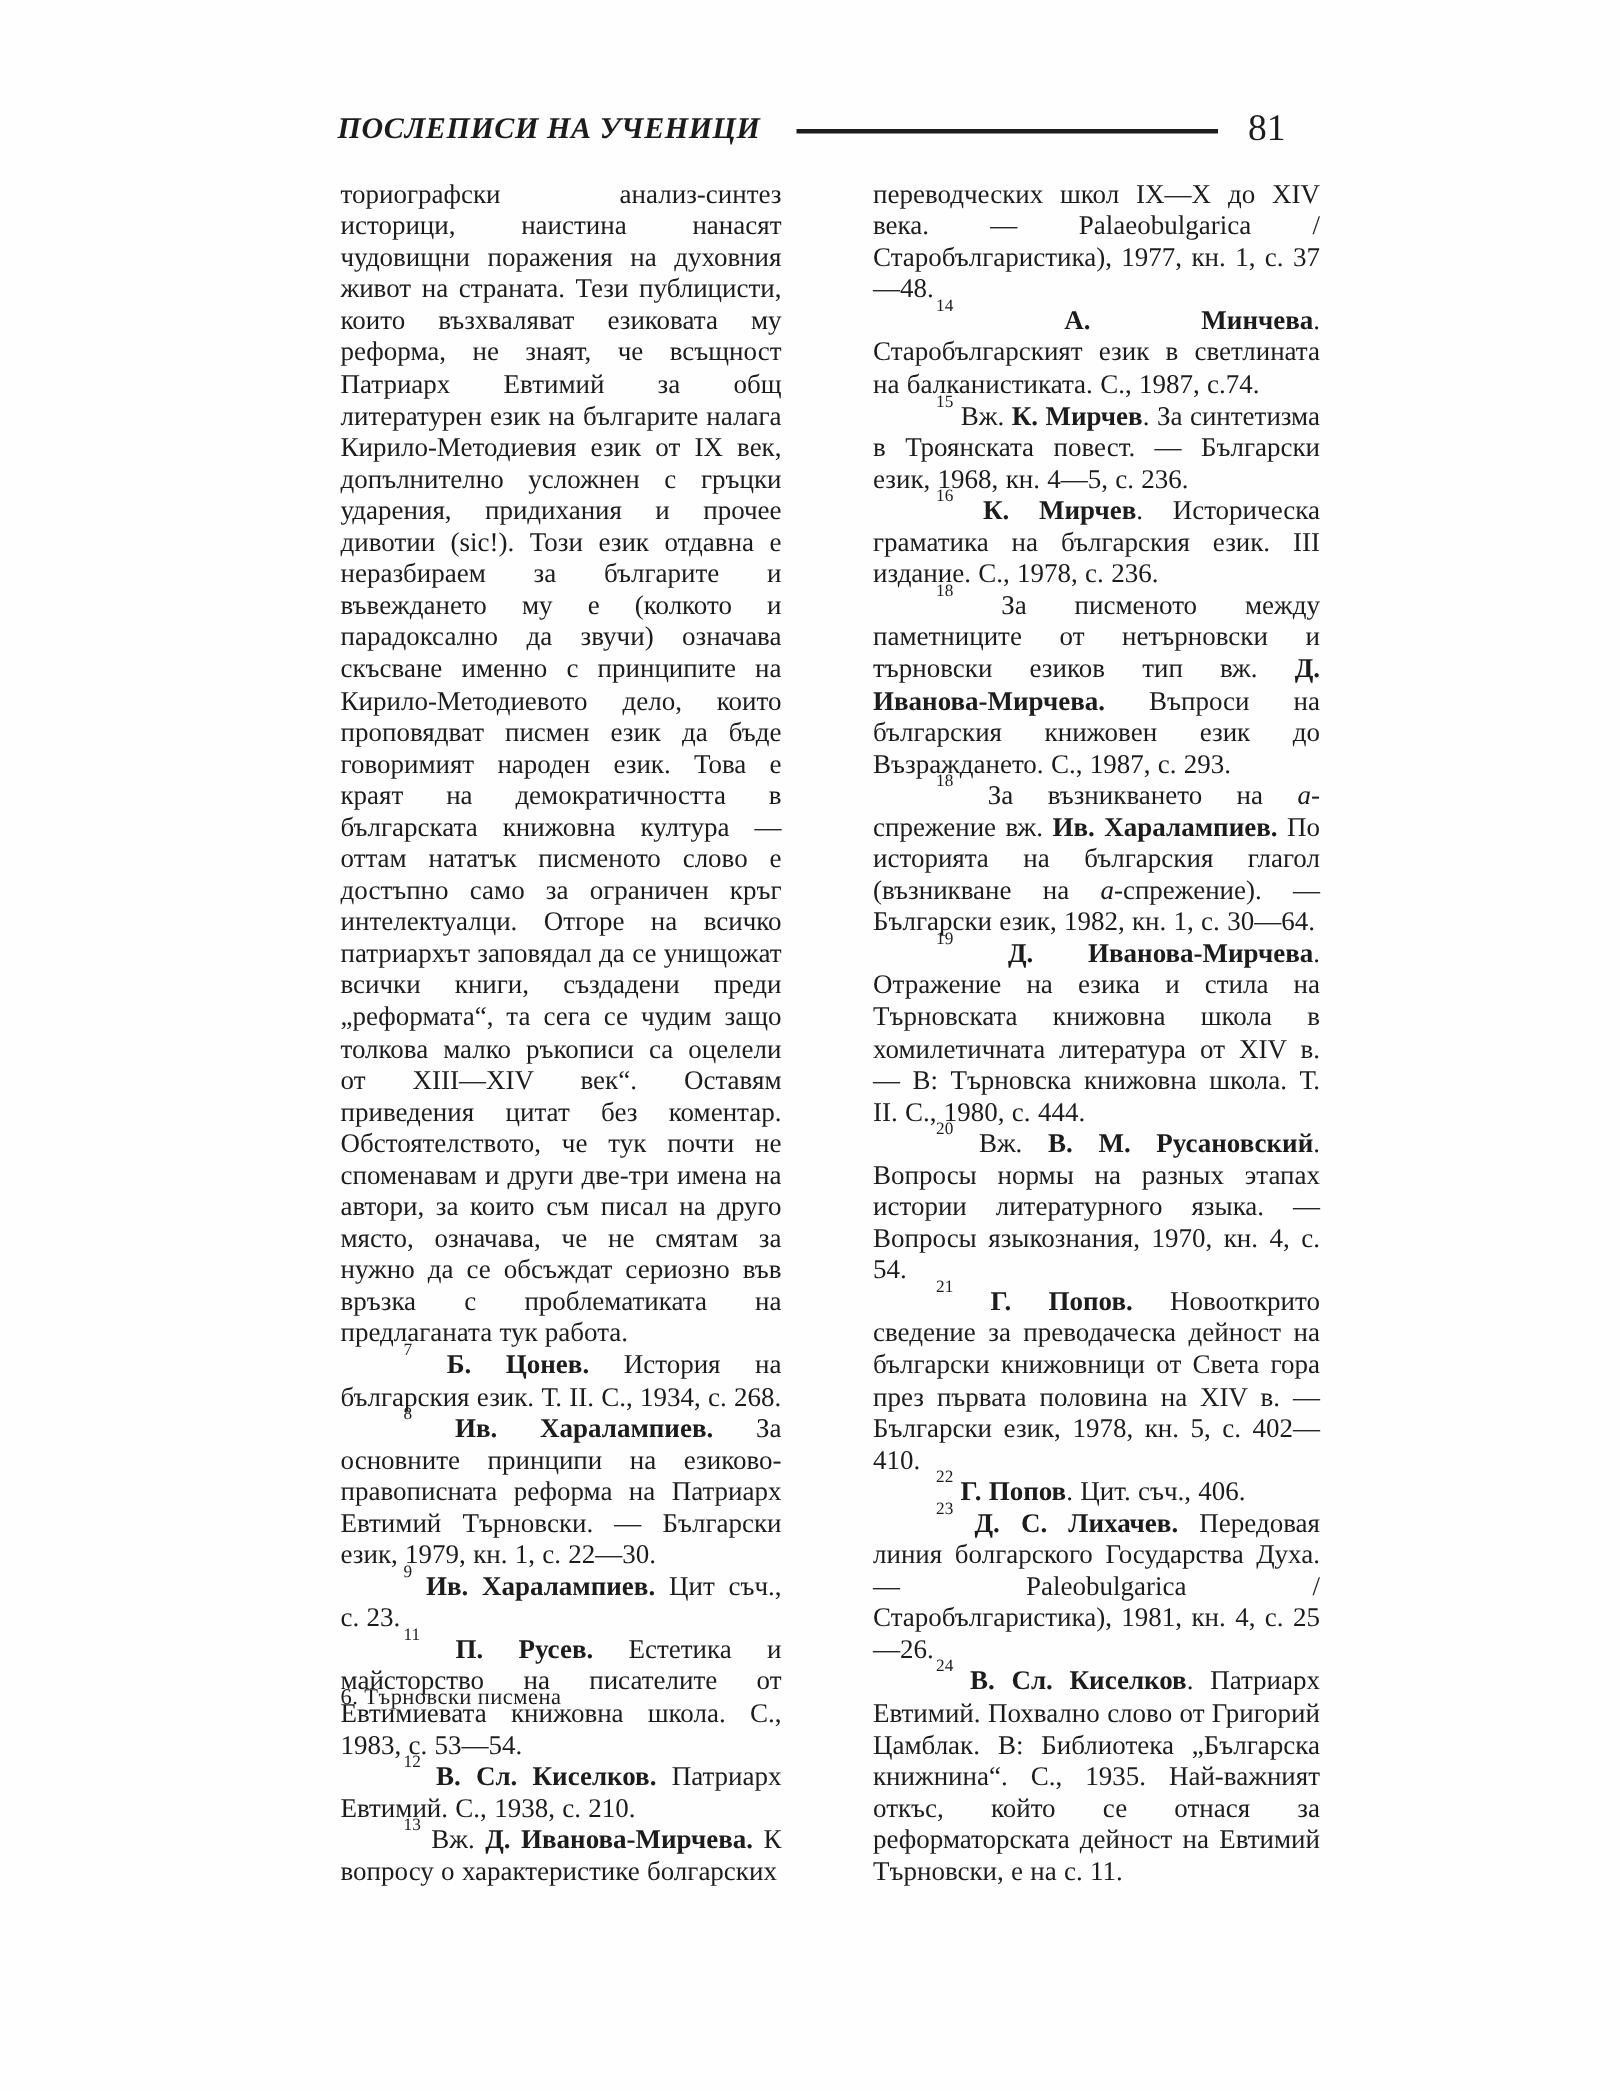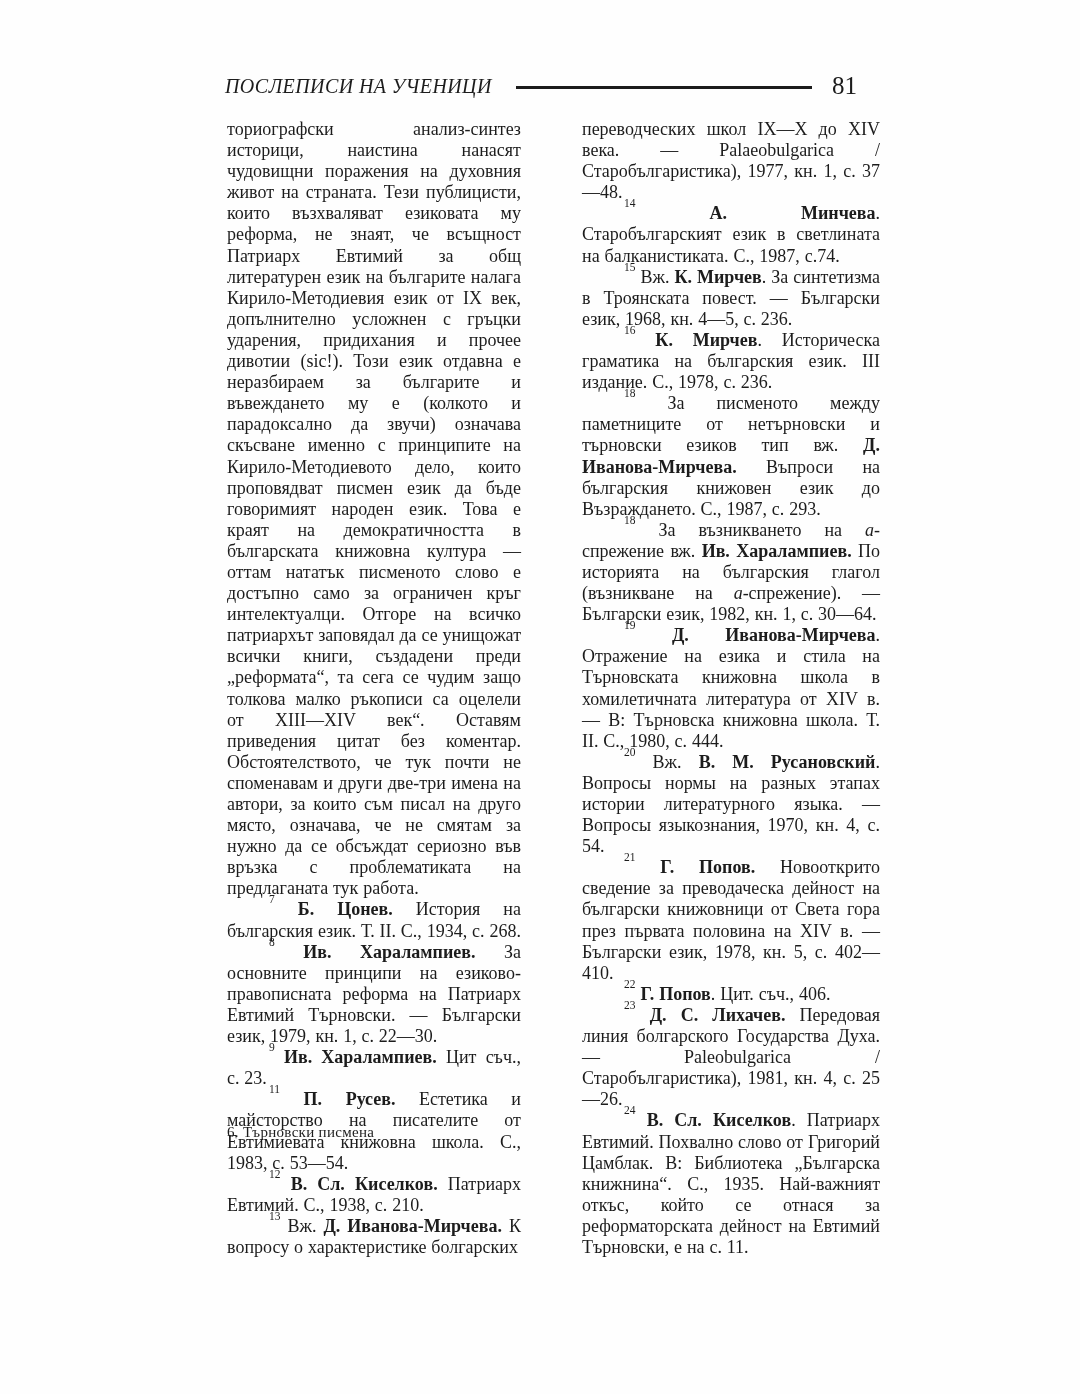--- a/index.html
+++ b/index.html
@@ -21,20 +21,21 @@
     top: 72px;
     width: 632px;
     display: flex;
     align-items: center;
   }
   .rh-title {
     font-style: italic;
     font-size: 20px;
     letter-spacing: 0.4px;
     white-space: nowrap;
+    font-weight: bold;
   }
   .rh-rule {
     flex: 1;
     height: 0;
     border-top: 3px solid #1c1c1c;
     margin: 2px 20px 0 24px;
   }
   .rh-num {
     font-size: 25px;
   }

